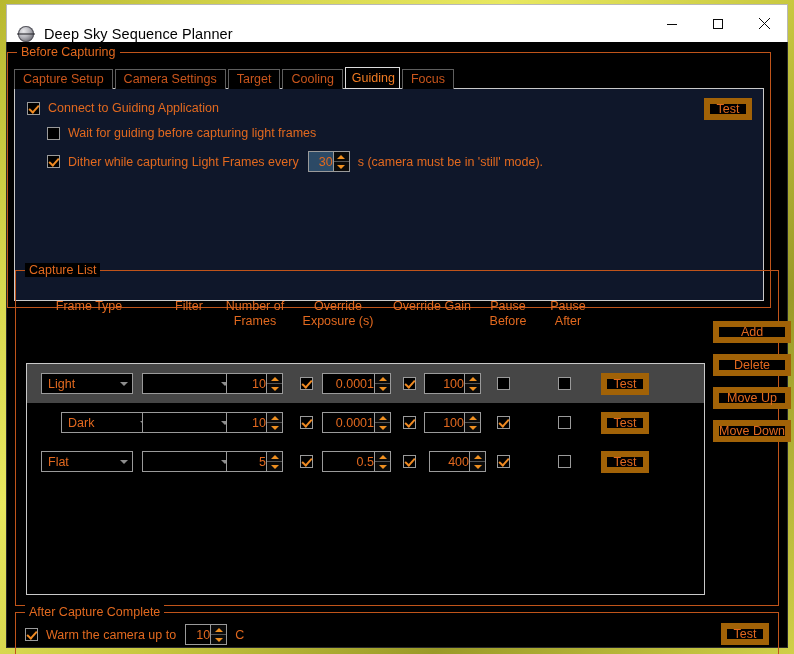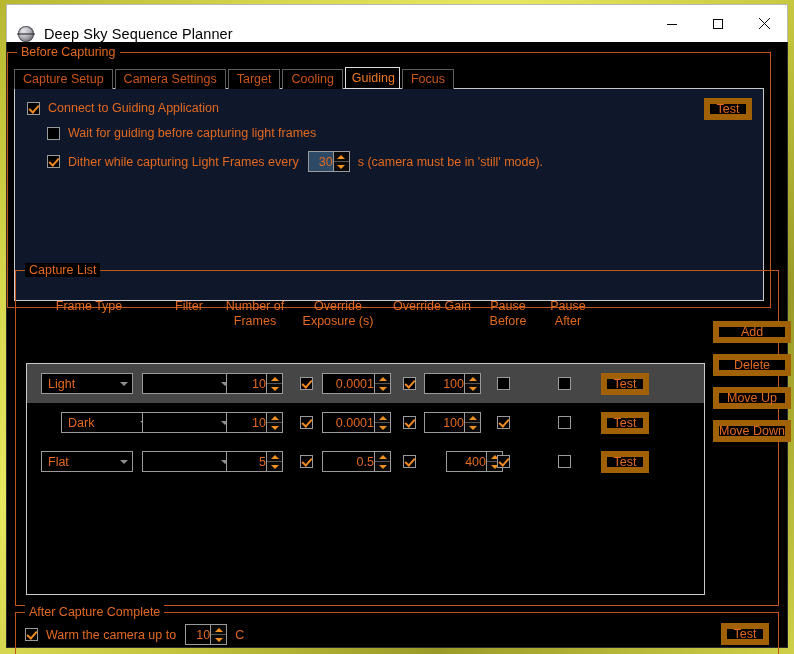--- a/index.html
+++ b/index.html
@@ -505,21 +505,21 @@
                 <span class="val" style="width:52px;">0.5</span>
                 <span class="arrows">
                   <span class="up"></span>
                   <span class="dn"></span>
                 </span>
               </span>
             </div>
           <div class="cell" style="left:376px;">
               <span class="cb on"></span>
             </div>
-          <div class="cell" style="left:419px;border-radius:6px;">
+          <div class="cell" style="left:402px;border-radius:6px;">
               <span class="spin">
                 <span class="val" style="width:40px;">400</span>
                 <span class="arrows">
                   <span class="up"></span>
                   <span class="dn"></span>
                 </span>
               </span>
             </div>
           <div class="cell" style="left:470px;">
               <span class="cb on"></span>

